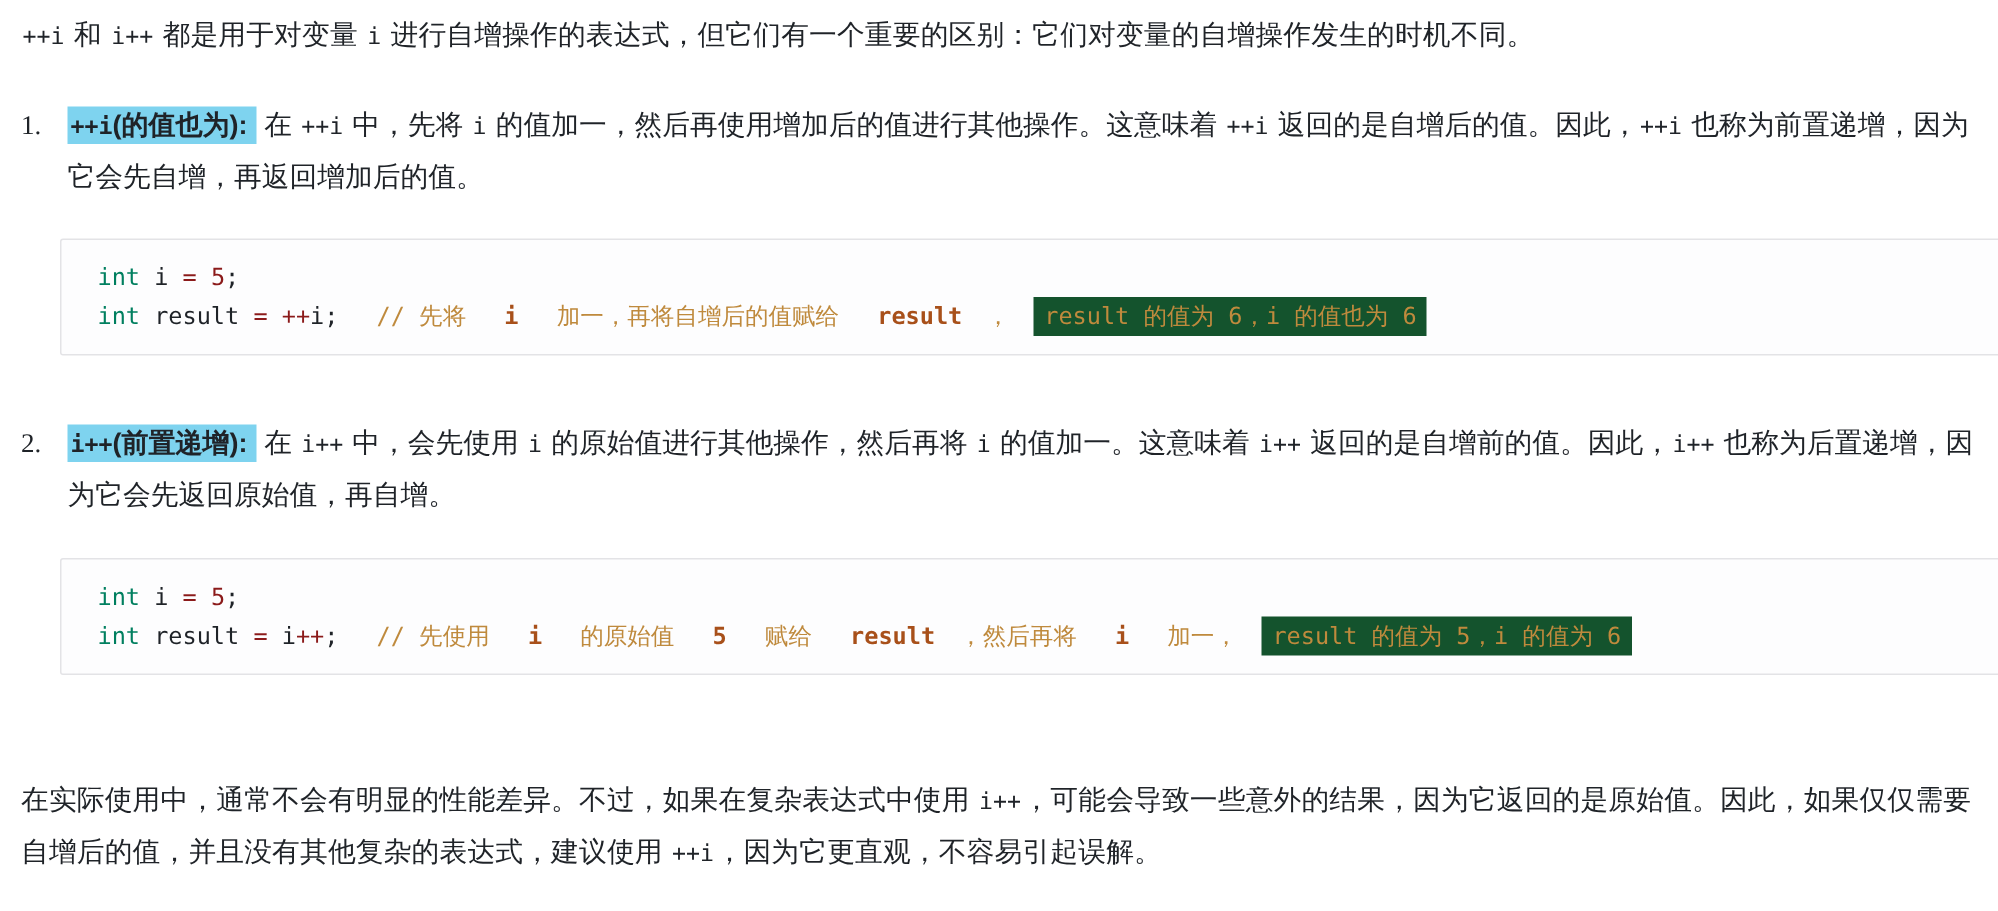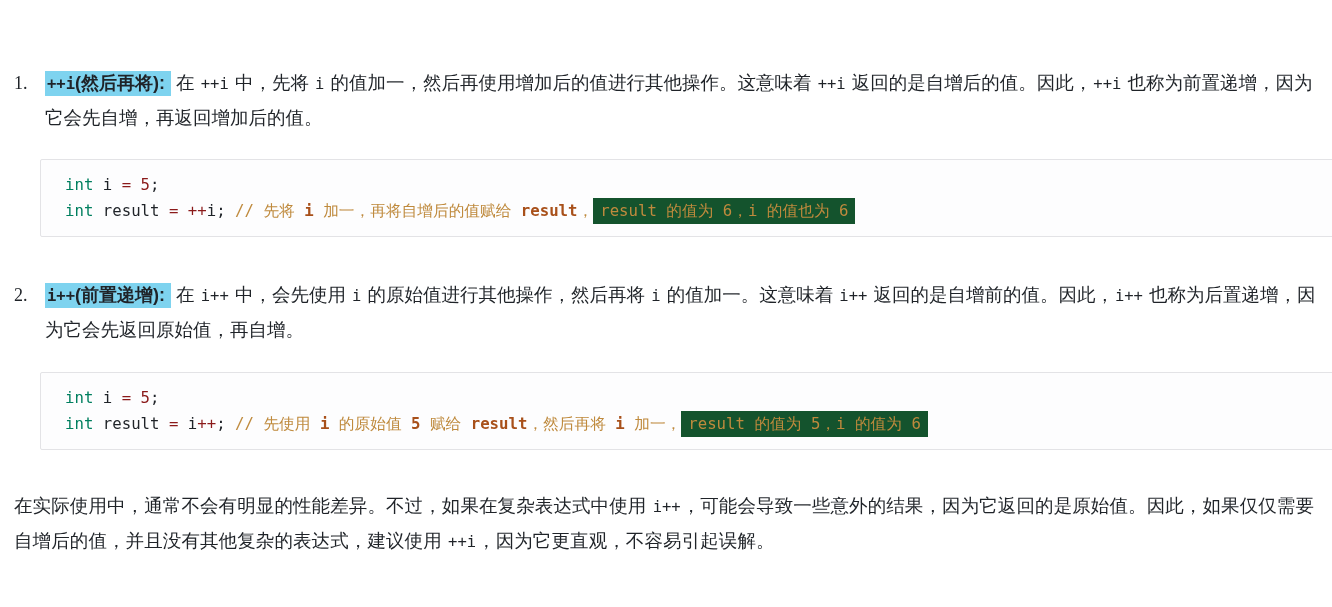--- a/index.html
+++ b/index.html
@@ -117,49 +117,50 @@
     white-space: pre;
     padding-left: 24px;
     color: #1f2328;
   }
 
   .tok-kw      { color: #007f5f; }
   .tok-op      { color: #8b1a1a; }
   .tok-num     { color: #8b1a1a; }
   .tok-ident   { color: #1f2328; }
   .tok-punc    { color: #1f2328; }
-  .tok-comment { color: #bf8a3d; }
+  .tok-comment { color: #bf8a3d; margin-left: 16px; }
   .tok-comment .cmt-code {
     color: #a8501a;
     font-weight: bold;
   }
   .hl {
     background: #14532d;
     padding: 3px 7px 4px 7px;
   }
 
   
   #closing-paragraph {
     position: absolute;
     left: 14px;
-    top: 489px;
+    top: 516px;
     width: 1310px;
   }
 </style>
 </head>
 <body>
 
 <div class="page">
 
+  <div class="para" id="intro-paragraph"><code class="inline-code">++i</code> 和 <code class="inline-code">i++</code> 都是用于对变量 <code class="inline-code">i</code> 进行自增操作的表达式，但它们有一个重要的区别：它们对变量的自增操作发生的时机不同。</div>
 
   <div class="list-block" id="list-item-1">
     <div class="li-text">
       <span class="li-marker-wrap">
         <span class="li-num">1.</span>
-      </span><span class="li-lead"><span class="mono-b">++i</span><span class="bold-cn">(然后再将):</span></span><span class="li-body"> 在 <code class="inline-code">++i</code> 中，先将 <code class="inline-code">i</code> 的值加一，然后再使用增加后的值进行其他操作。这意味着 <code class="inline-code">++i</code> 返回的是自增后的值。因此，<code class="inline-code">++i</code> 也称为前置递增，因为它会先自增，再返回增加后的值。</span>
+      </span><span class="li-lead"><span class="mono-b">++i</span><span class="bold-cn">(的值也为):</span></span><span class="li-body"> 在 <code class="inline-code">++i</code> 中，先将 <code class="inline-code">i</code> 的值加一，然后再使用增加后的值进行其他操作。这意味着 <code class="inline-code">++i</code> 返回的是自增后的值。因此，<code class="inline-code">++i</code> 也称为前置递增，因为它会先自增，再返回增加后的值。</span>
     </div>
   </div>
 
   <div class="code-block" id="code-block-1">
     <div class="code-line"><span class="tok-kw">int</span><span class="tok-punc"> </span><span class="tok-ident">i</span><span class="tok-punc"> </span><span class="tok-op">=</span><span class="tok-punc"> </span><span class="tok-num">5</span><span class="tok-punc">;</span></div>
     <div class="code-line"><span class="tok-kw">int</span><span class="tok-punc"> </span><span class="tok-ident">result</span><span class="tok-punc"> </span><span class="tok-op">=</span><span class="tok-punc"> </span><span class="tok-op">++</span><span class="tok-ident">i</span><span class="tok-punc">;</span><span class="tok-punc"> </span><span class="tok-comment">// 先将 </span><span class="tok-comment"><span class="cmt-code">i</span></span><span class="tok-comment"> 加一，再将自增后的值赋给 </span><span class="tok-comment"><span class="cmt-code">result</span></span><span class="tok-comment">，</span><span class="tok-comment hl">result 的值为 6，i 的值也为 6</span></div>
   </div>
 
   <div class="list-block" id="list-item-2">
     <div class="li-text">

